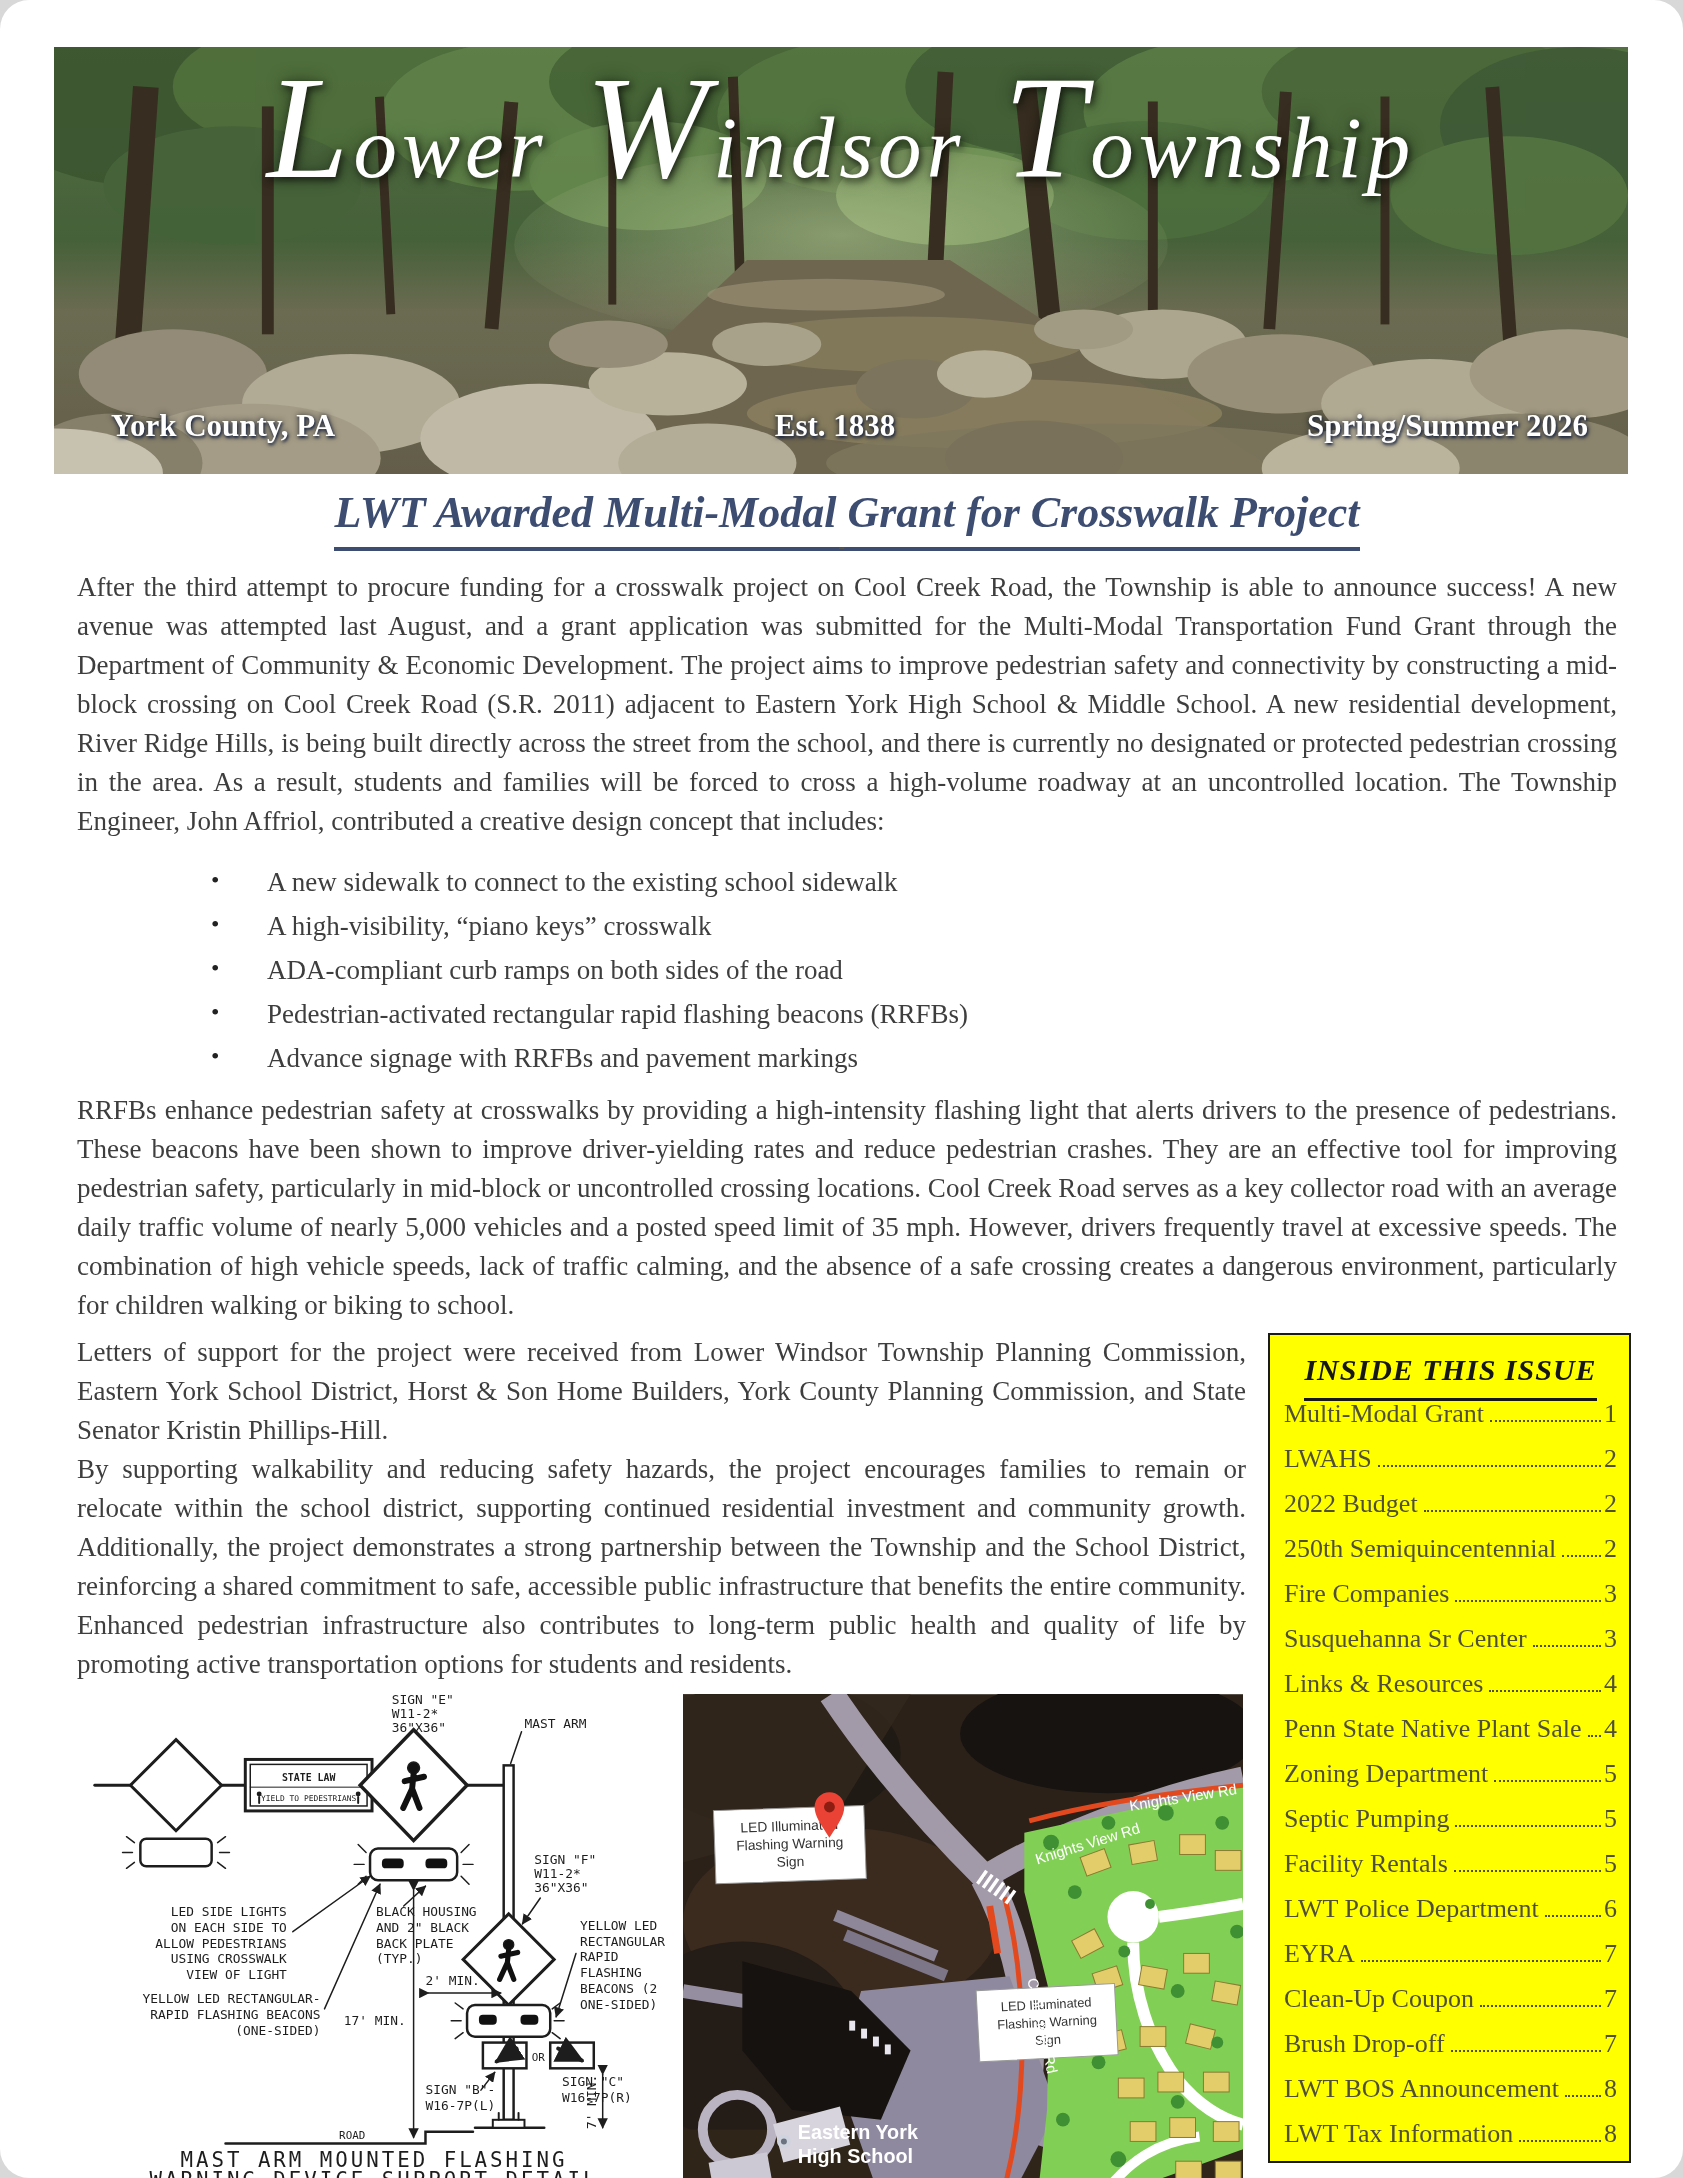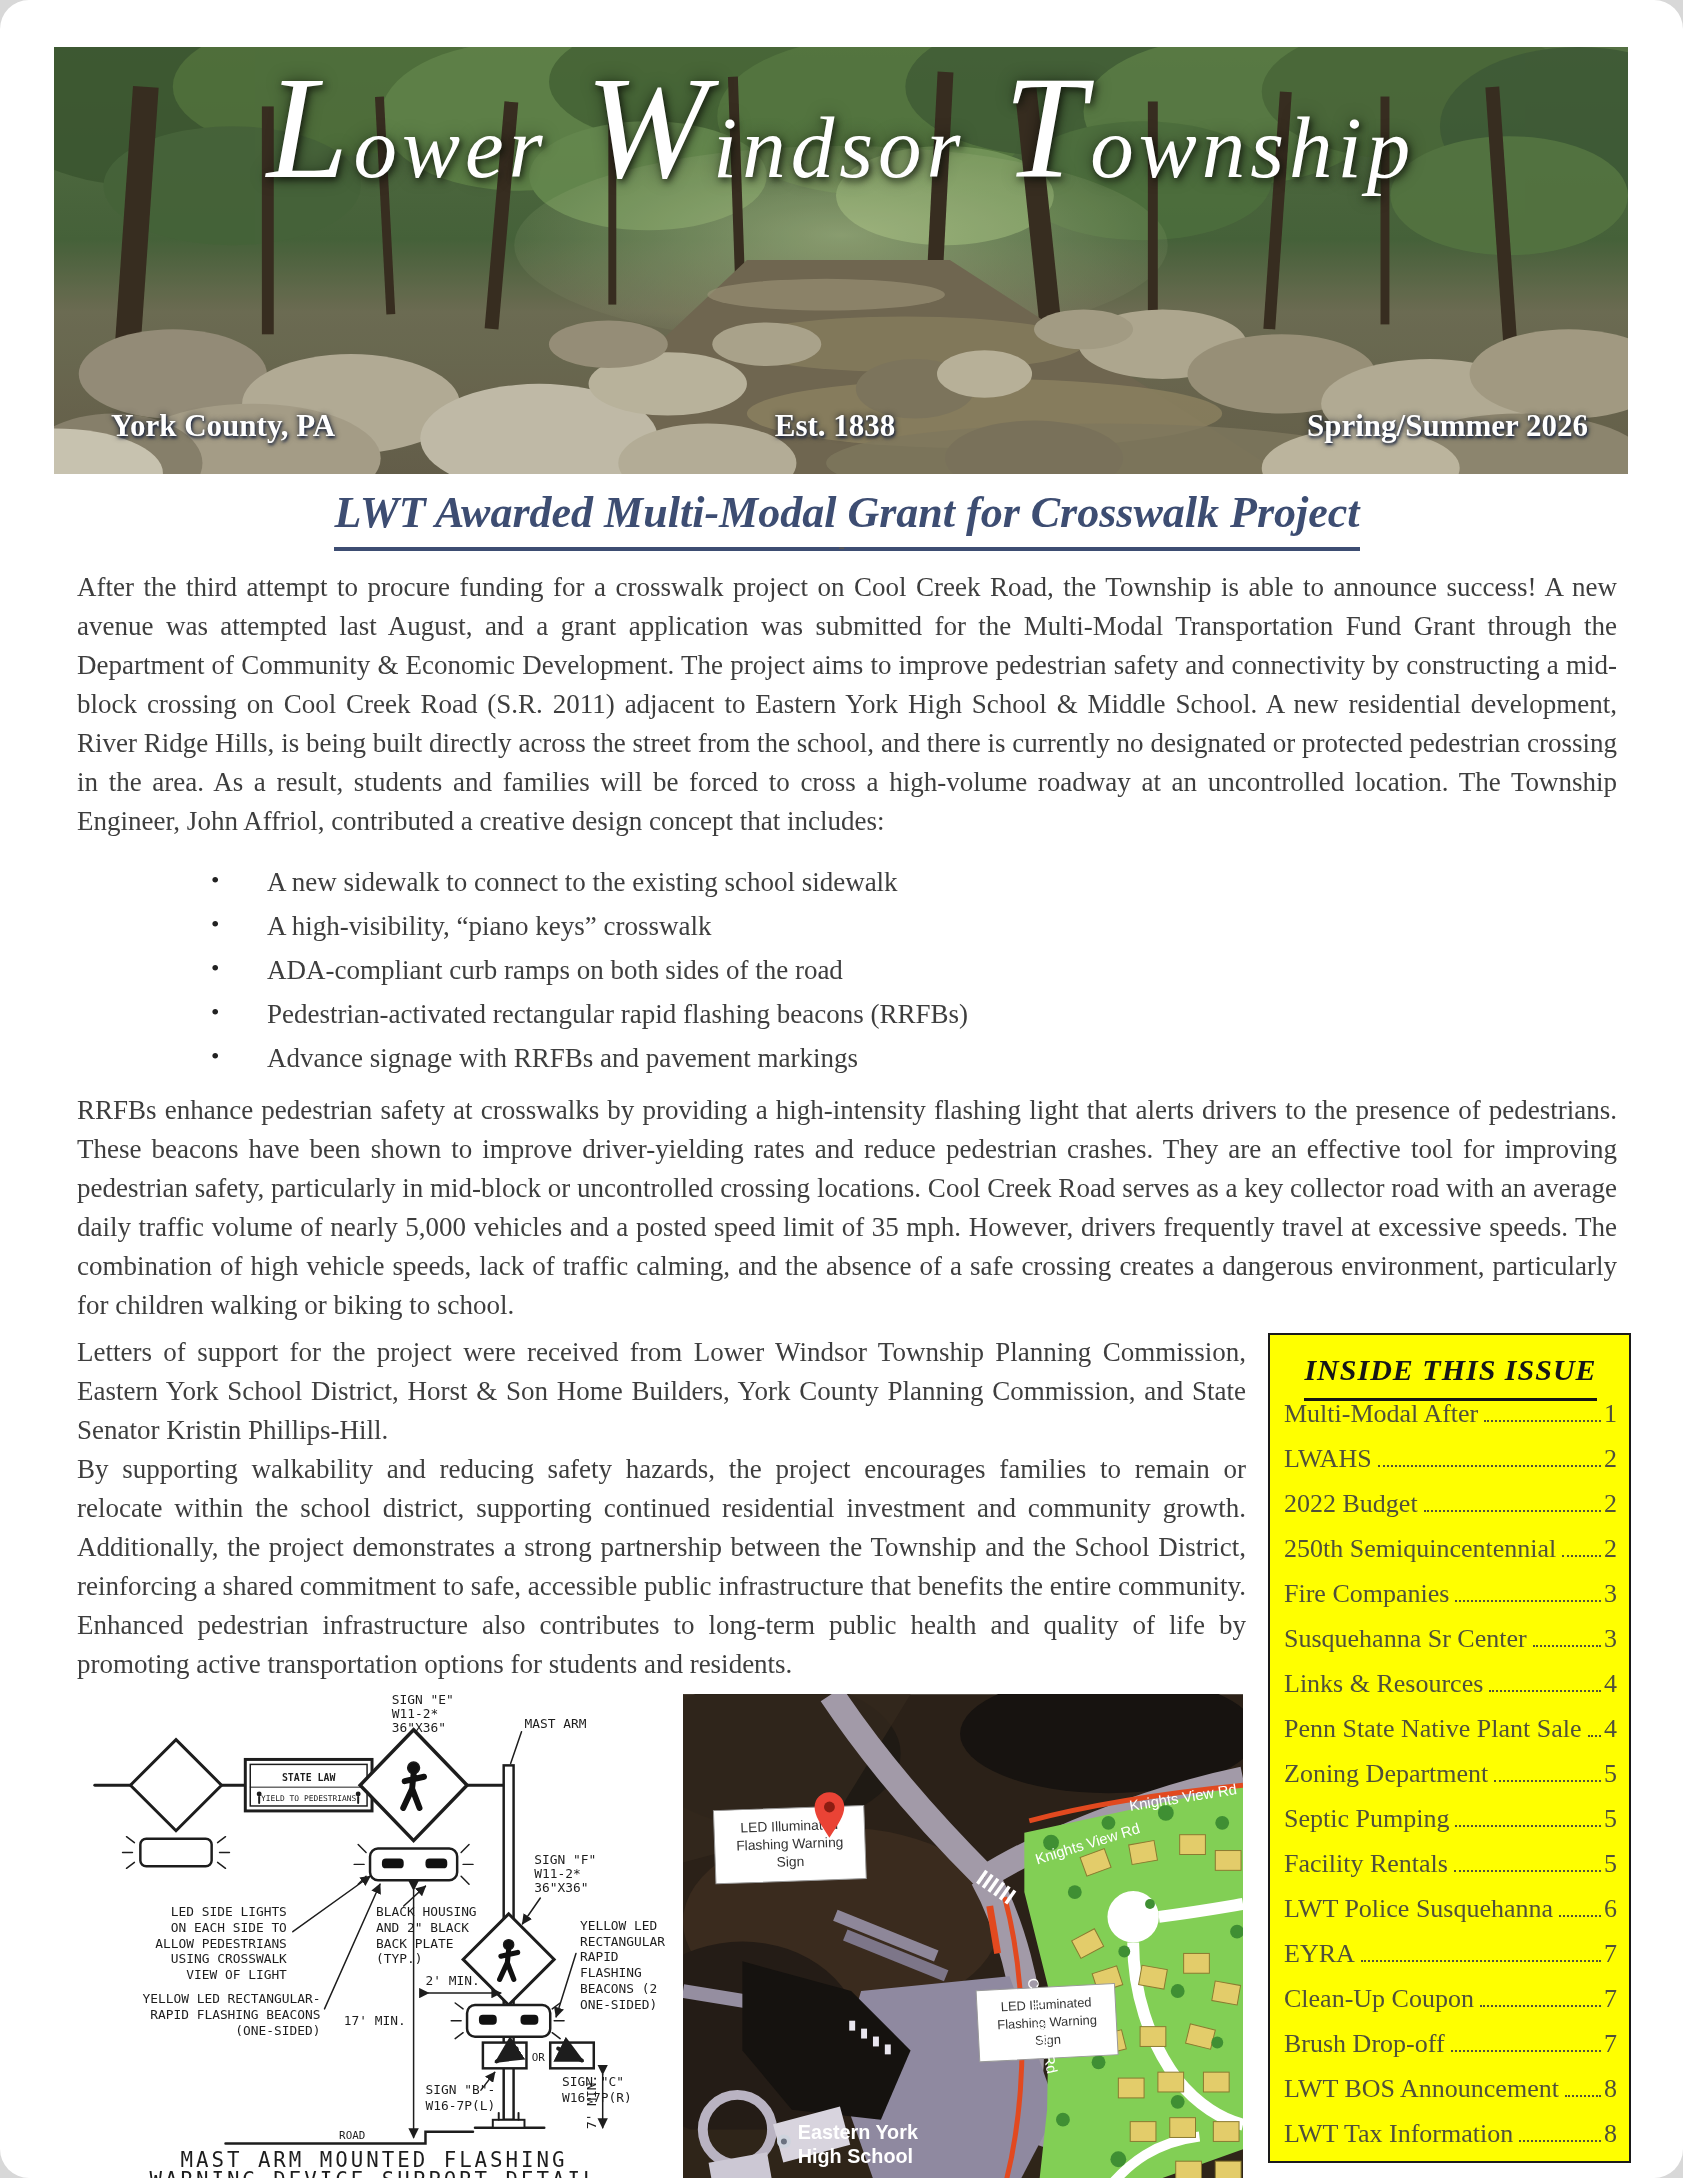--- a/index.html
+++ b/index.html
@@ -410,21 +410,21 @@
             <path d="M0,0 C-9,-14 -15,-22 -15,-31 A15,15 0 1 1 15,-31 C15,-22 9,-14 0,0 Z" fill="#ea4335"></path>
             <circle cx="0" cy="-31" r="5.5" fill="#8c1d12"></circle>
           </g>
         </svg>
       </div>
     </div>
 
     <aside class="inside-box">
       <div class="inside-title"><span class="ul">INSIDE THIS ISSUE</span></div>
       <div class="toc-row">
-          <span class="toc-label">Multi-Modal After</span>
+          <span class="toc-label">Multi-Modal Grant</span>
           <span class="toc-leader"></span>
           <span class="toc-page">1</span>
         </div>
       <div class="toc-row">
           <span class="toc-label">LWAHS</span>
           <span class="toc-leader"></span>
           <span class="toc-page">2</span>
         </div>
       <div class="toc-row">
           <span class="toc-label">2022 Budget</span>
@@ -465,21 +465,21 @@
           <span class="toc-label">Septic Pumping</span>
           <span class="toc-leader"></span>
           <span class="toc-page">5</span>
         </div>
       <div class="toc-row">
           <span class="toc-label">Facility Rentals</span>
           <span class="toc-leader"></span>
           <span class="toc-page">5</span>
         </div>
       <div class="toc-row">
-          <span class="toc-label">LWT Police Susquehanna</span>
+          <span class="toc-label">LWT Police Department</span>
           <span class="toc-leader"></span>
           <span class="toc-page">6</span>
         </div>
       <div class="toc-row">
           <span class="toc-label">EYRA</span>
           <span class="toc-leader"></span>
           <span class="toc-page">7</span>
         </div>
       <div class="toc-row">
           <span class="toc-label">Clean-Up Coupon</span>

